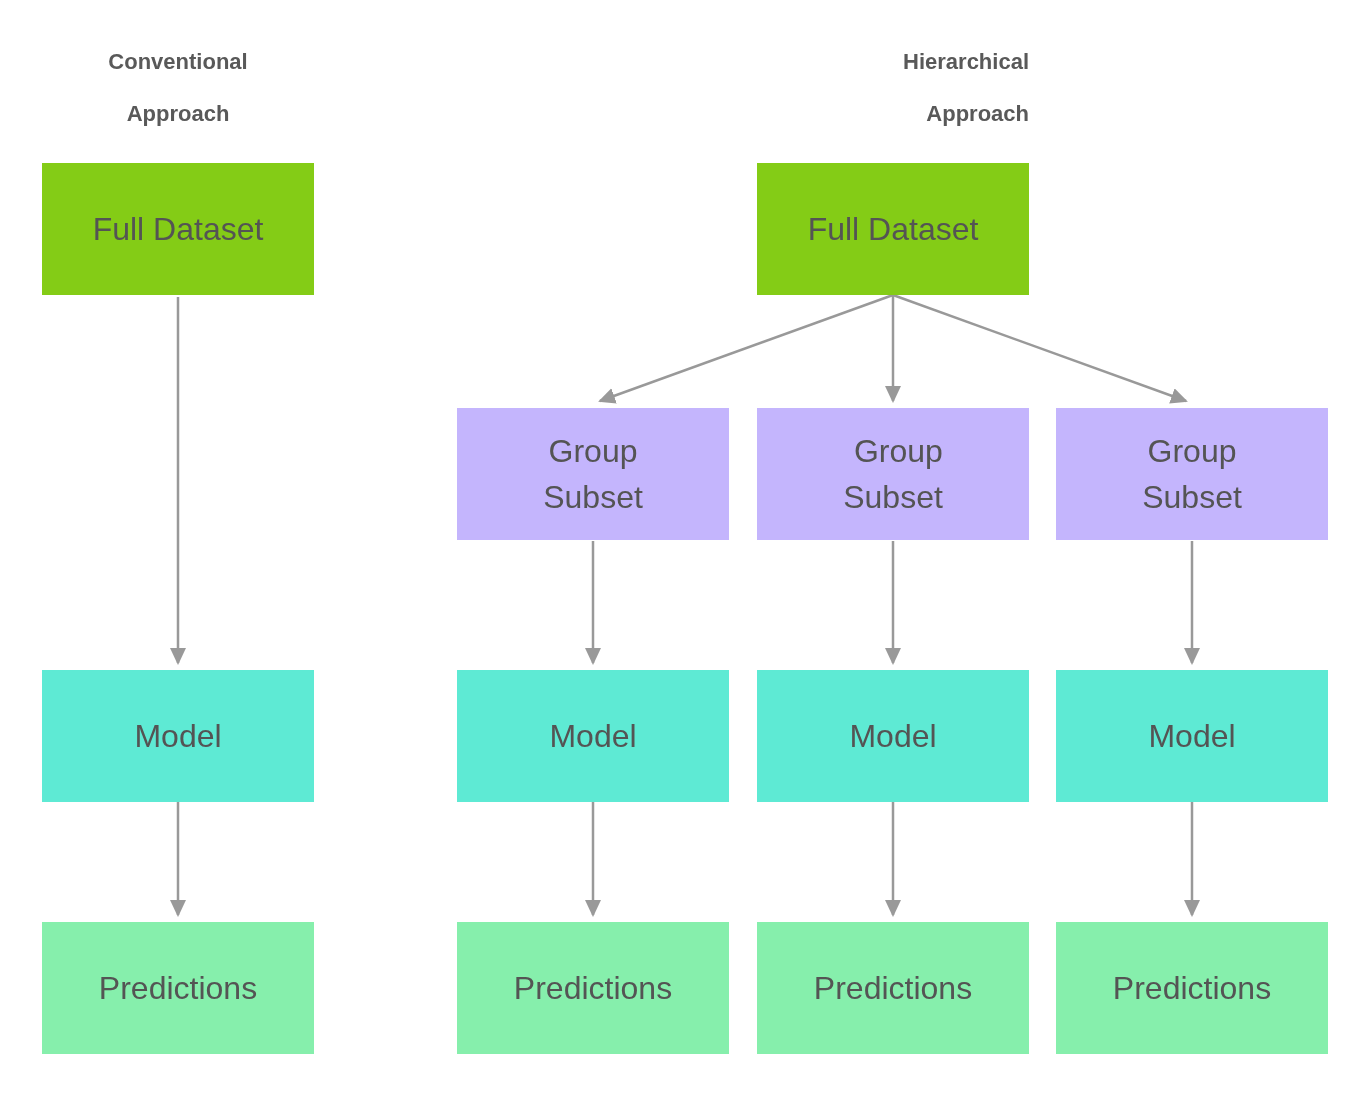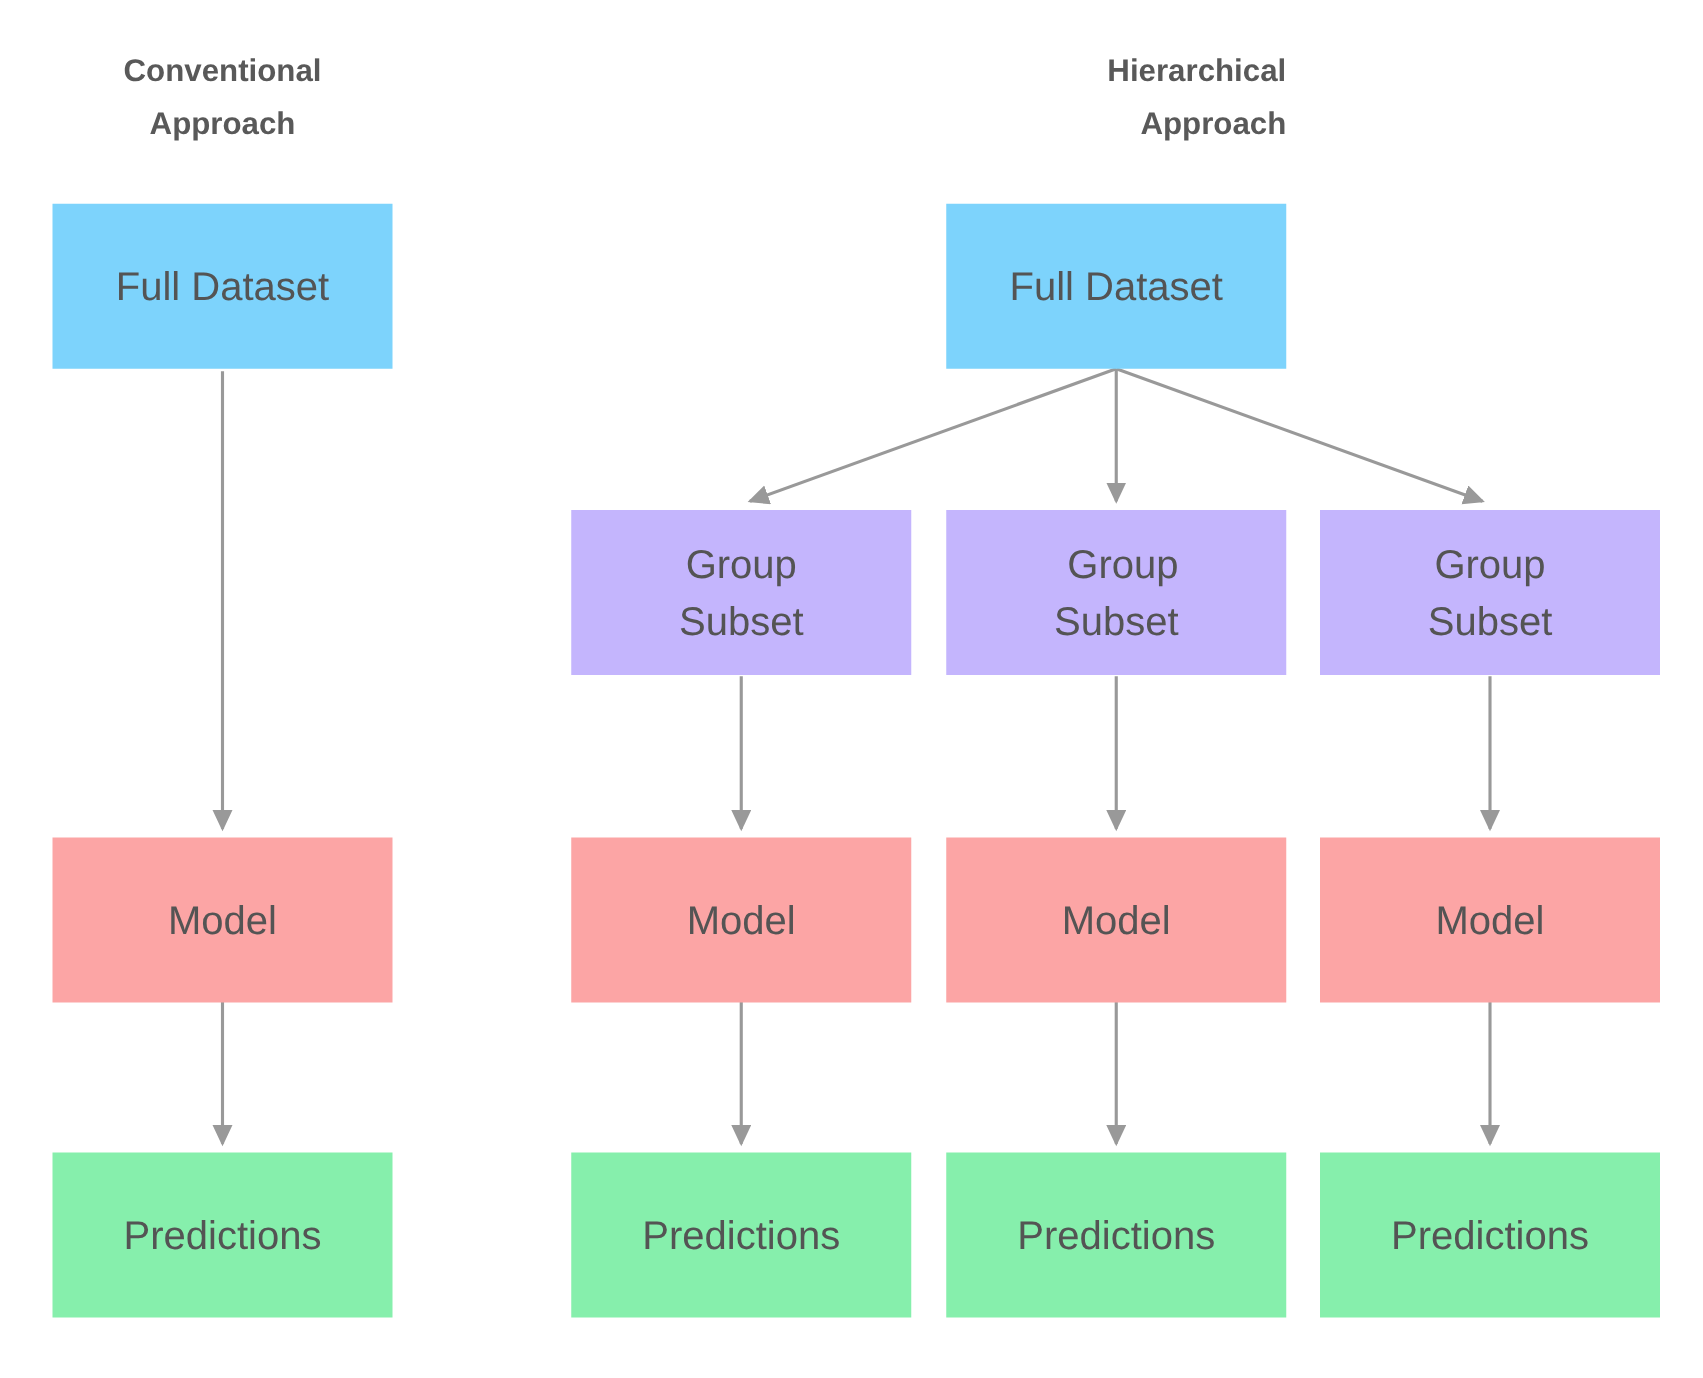--- a/index.html
+++ b/index.html
@@ -21,42 +21,42 @@
     top: 0;
     width: 1362px;
     height: 1102px;
     pointer-events: none;
   }
   .col-title {
     position: absolute;
     top: 36px;
     width: 272px;
     text-align: center;
-    font-size: 25px;
+    font-size: 22px;
     font-weight: bold;
-    line-height: 42px;
+    line-height: 52px;
     color: #595959;
     white-space: pre-line;
   }
   .box {
     position: absolute;
     width: 272px;
     height: 132px;
     display: flex;
     align-items: center;
     justify-content: center;
     text-align: center;
     font-size: 32px;
     line-height: 46px;
     color: #545454;
     white-space: pre-line;
   }
-  .dataset     { background: #7dd3fc; }
+  .dataset     { background: #84cc16; }
   .subset      { background: #c4b5fd; }
-  .model       { background: #fca5a5; }
+  .model       { background: #5eead4; }
   .predictions { background: #86efac; }
 
   
   .x-conv  { left: 42px;   }
   .x-col1  { left: 457px;  }
   .x-col2  { left: 757px; text-align: right;  }
   .x-col3  { left: 1056px; }
   .y-row1  { top: 163px; }
   .y-row2  { top: 408px; }
   .y-row3  { top: 670px; }

